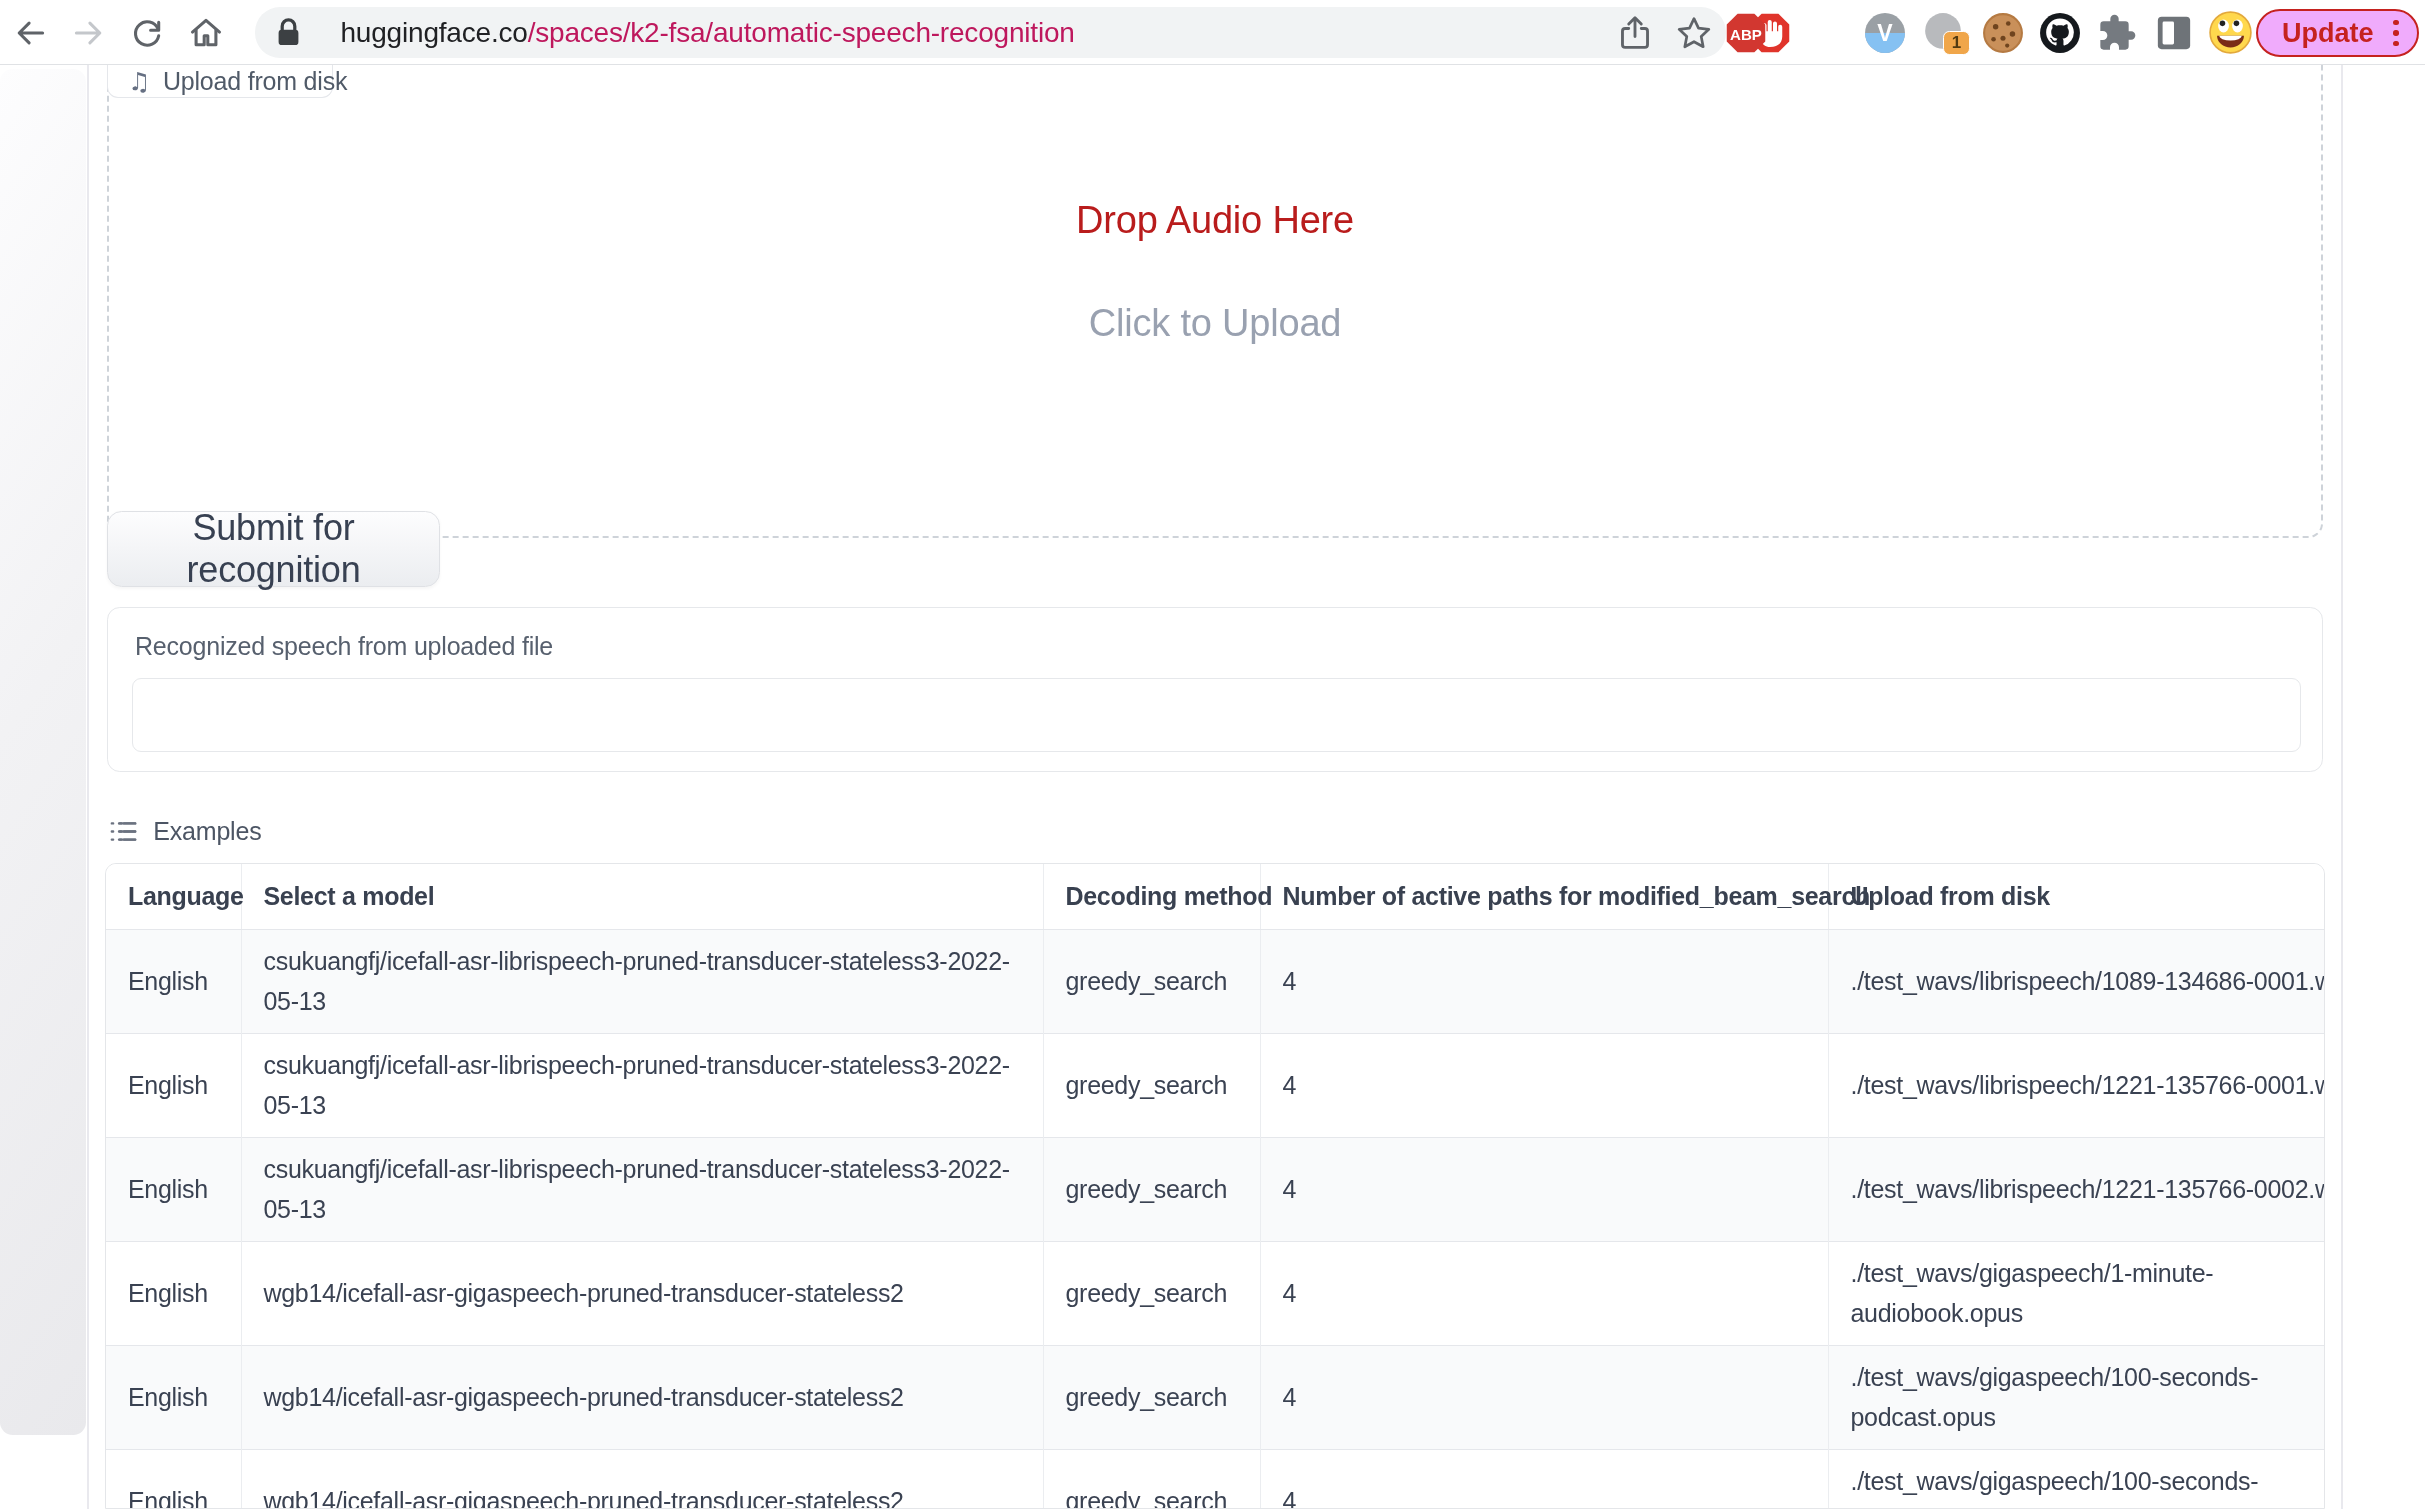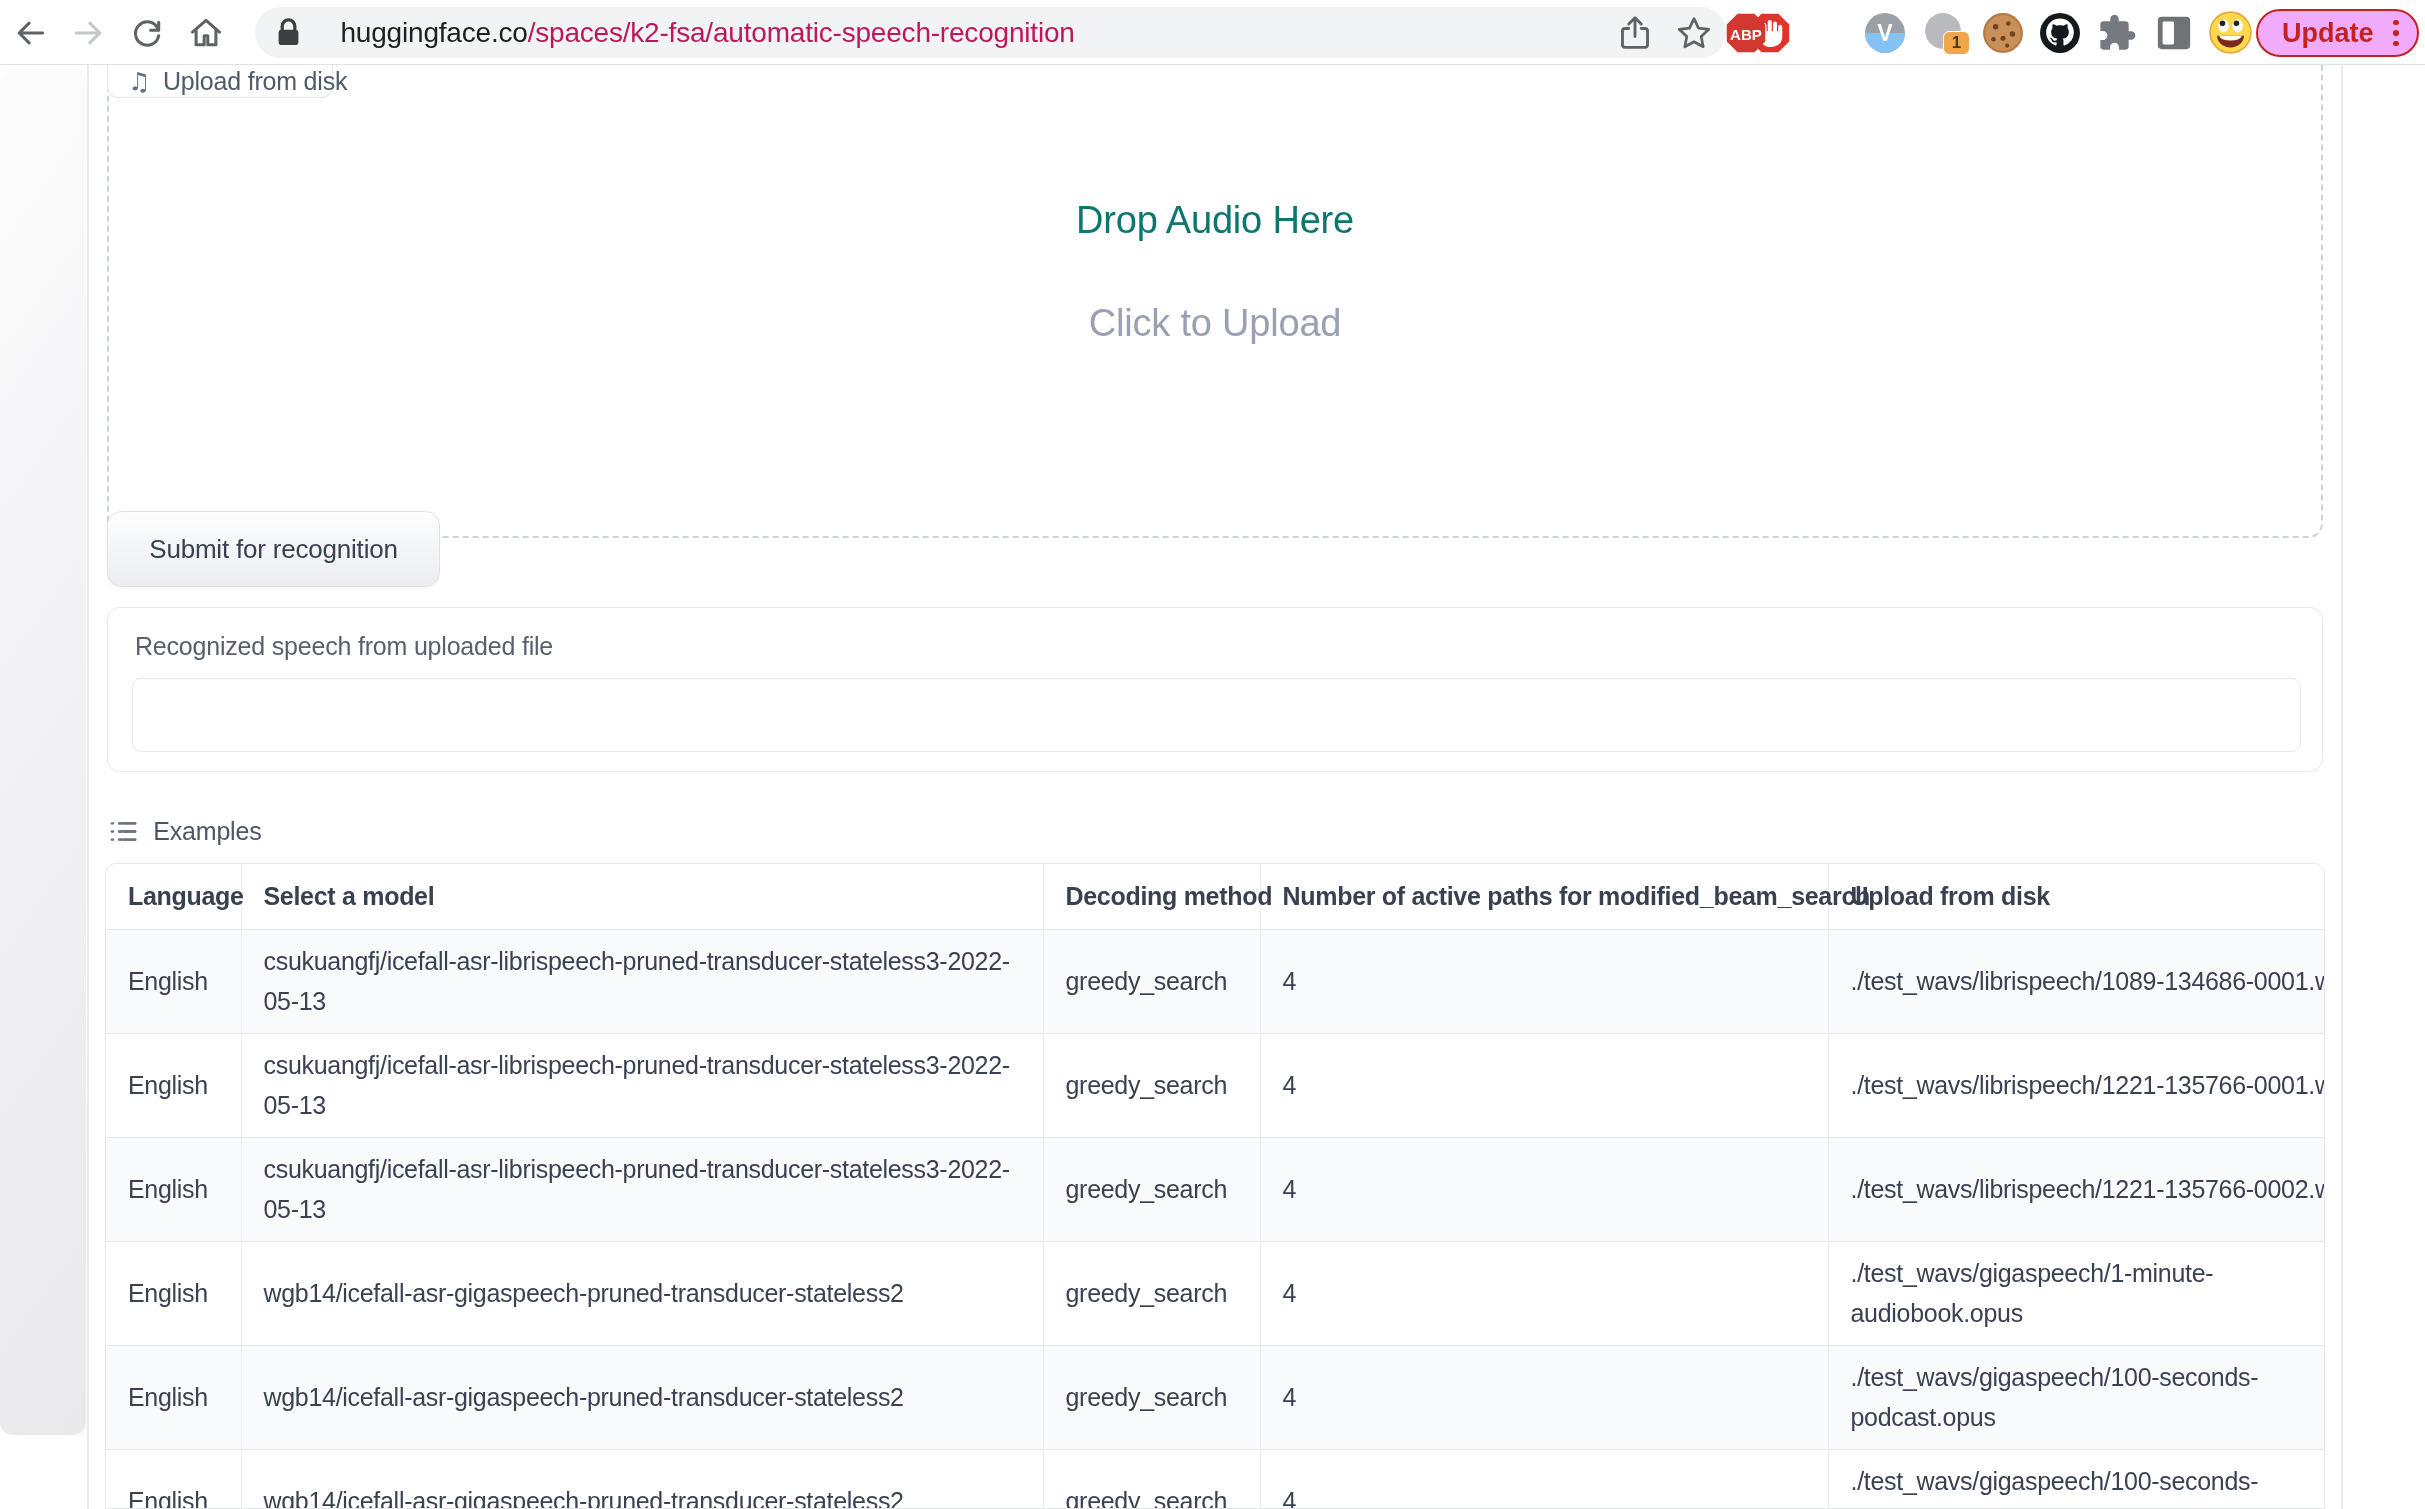--- a/index.html
+++ b/index.html
@@ -38,27 +38,27 @@
   .appfont { letter-spacing:-0.2px; color:#3a4252; }
 
   .dropzone { position:absolute; left:107px; top:-47px; width:2216px; height:520px;
     border:2.7px dashed #ced3d9; border-radius:14.5px; background:#fff; }
   .uptab { position:absolute; left:107px; top:0px; width:226px; height:33px; background:#fff;
     border:1.8px solid #e5e7eb; border-top:none; border-radius:0 0 11px 11px; display:flex; align-items:center;
     gap:12.7px; padding-left:20px; z-index:5; }
   .uptab .note { font-family:"DejaVu Sans", sans-serif; font-size:25px; color:#667083; line-height:1; }
   .uptab .lbl { font-size:25px; color:#505a68; white-space:nowrap; }
   .droptext { position:absolute; left:107px; width:2216px; text-align:center; }
-  .dt1 { top:134px; font-size:38px; color:#0f766e; }
+  .dt1 { top:134px; font-size:38px; color:#b91c1c; }
   .dt2 { top:192px; font-size:34px; color:#c8cdd4; }
   .dt3 { top:237px; font-size:38px; color:#99a1b0; }
 
   .submit-btn { position:absolute; left:107px; top:446px; width:333px; height:76px;
     background:linear-gradient(#fdfdfe,#ebedf0); border:1.8px solid #dfe1e5; border-radius:14.5px;
-    font-size:26px; color:#384152; display:flex; align-items:center; justify-content:center;
+    font-size:36px; color:#384152; display:flex; align-items:center; justify-content:center;
     letter-spacing:-0.2px; box-shadow:0 1.8px 3.6px rgba(0,0,0,0.04); cursor:pointer;text-align:center; }
 
   .out-group { position:absolute; left:107px; top:542px; width:2216px; height:165px;
     border:1.8px solid #e6e8eb; border-radius:12.7px; background:#fff; }
   .out-label { position:absolute; left:27px; top:24.4px; font-size:25px; color:#57606e; }
   .out-box { position:absolute; left:23.5px; top:70px; width:2169px; height:74px; border:1.8px solid #e6e8eb;
     border-radius:9px; background:#fff; resize:none; outline:none; font-size:25px; color:#3a4252;
     font-family:"Liberation Sans", sans-serif; padding:9px 14.5px; }
 
   .ex-head { position:absolute; left:110px; top:752px; display:flex; align-items:center; gap:16.3px; }

